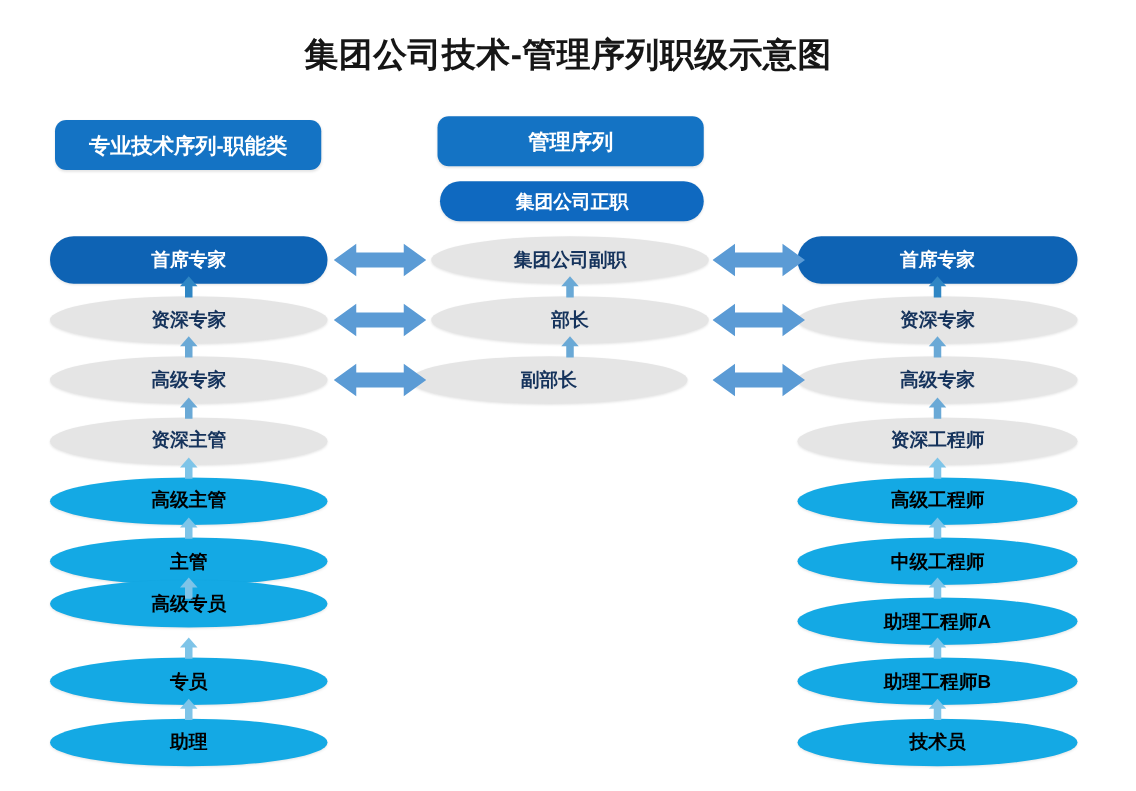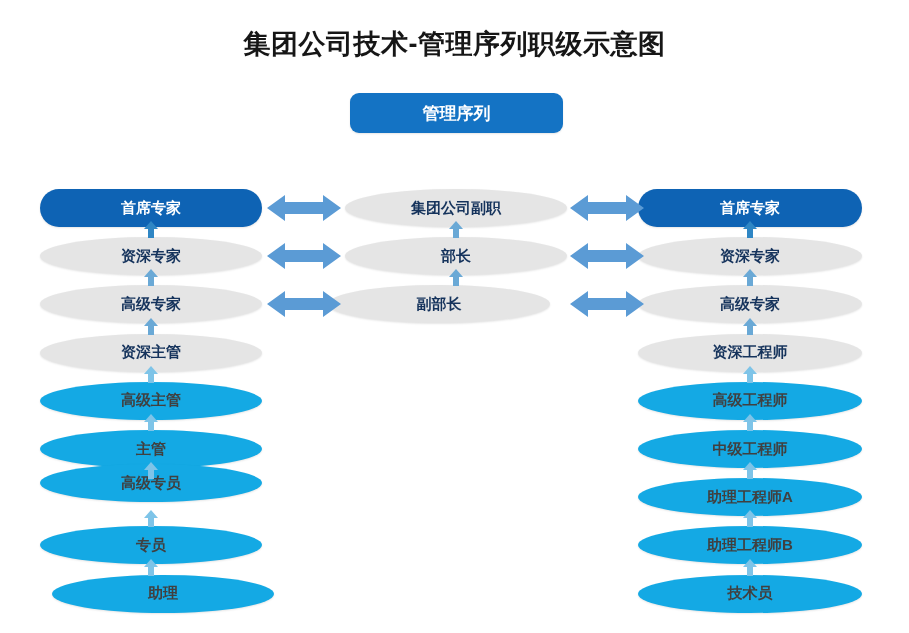--- a/index.html
+++ b/index.html
@@ -81,21 +81,21 @@
     font-size: 15px;
     font-weight: bold;
     box-shadow: 0 1px 2px rgba(0,0,0,0.10);
   }
   .node.ellipse { border-radius: 50%; }
   .node.pill    { border-radius: 19px; }
 
   
   .c-dark   { background: #0e63b4; color: #ffffff; }
   .c-mid    { background: #e5e5e5; color: #15335c; }
-  .c-bright { background: #14a9e4; color: #404040; }
+  .c-bright { background: #14a9e4; color: #000000; }
 
   .node.h { height: 38px; }
 
   
   .vArrow {
     position: absolute;
     width: 14px;
     height: 17px;
   }
   .vArrow .shaft {
@@ -129,22 +129,24 @@
   }
   .hArrow svg { display: block; }
 </style>
 </head>
 <body>
 
 <div id="canvas">
 
   <div class="title">集团公司技术-管理序列职级示意图</div>
 
+  <div class="col-header left">专业技术序列-职能类</div>
   <div class="col-header center">管理序列</div>
 
+  <div class="top-pill">集团公司正职</div>
 
   <div id="nodes-layer">
       <div class="node h pill c-dark" style="left: 40px; width: 222px; top: 189px;">
         <span>首席专家</span>
       </div>
       <div class="node h ellipse c-mid" style="left: 40px; width: 222px; top: 237.2px;">
         <span>资深专家</span>
       </div>
       <div class="node h ellipse c-mid" style="left: 40px; width: 222px; top: 285.4px;">
         <span>高级专家</span>
@@ -157,21 +159,21 @@
       </div>
       <div class="node h ellipse c-bright" style="left: 40px; width: 222px; top: 430px;">
         <span>主管</span>
       </div>
       <div class="node h ellipse c-bright" style="left: 40px; width: 222px; top: 464px;">
         <span>高级专员</span>
       </div>
       <div class="node h ellipse c-bright" style="left: 40px; width: 222px; top: 526.4px;">
         <span>专员</span>
       </div>
-      <div class="node h ellipse c-bright" style="left: 52px; width: 222px; top: 574.6px;">
+      <div class="node h ellipse c-bright" style="left: 40px; width: 222px; top: 574.6px;">
         <span>助理</span>
       </div>
       <div class="vArrow strong" style="left: 144px; top: 221.2px;">
         <div class="head"></div>
         <div class="shaft"></div>
       </div>
       <div class="vArrow midtone" style="left: 144px; top: 269.4px;">
         <div class="head"></div>
         <div class="shaft"></div>
       </div>

